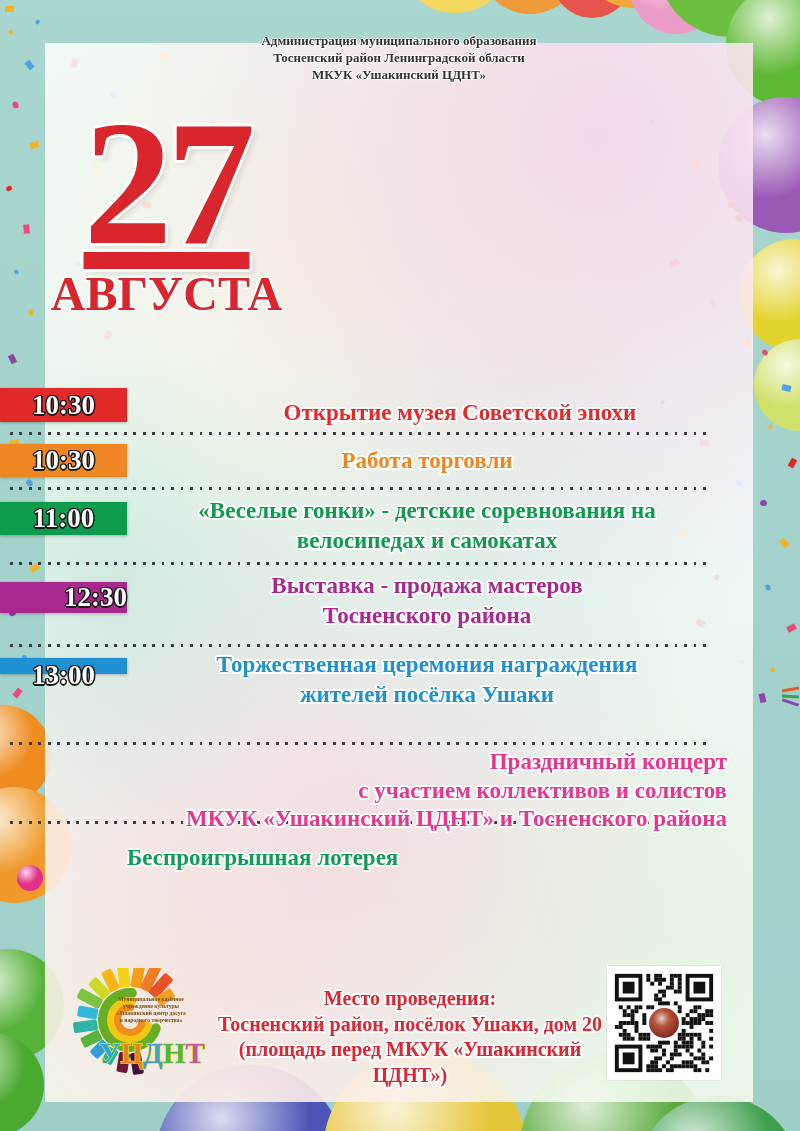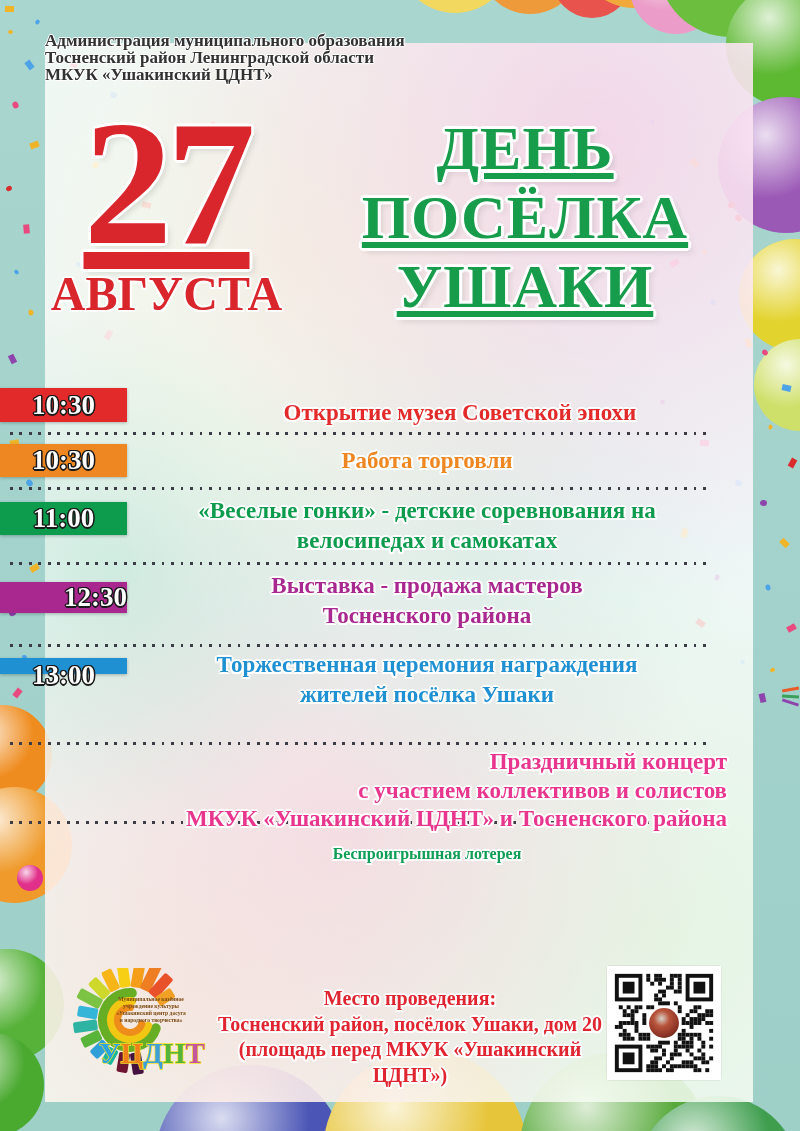--- a/index.html
+++ b/index.html
@@ -28,38 +28,38 @@
   .abs{position:absolute;}
   [data-bind-lines]{white-space:pre-line;}
   
   .ow{text-shadow:2px 0 0 #fff,-2px 0 0 #fff,0 2px 0 #fff,0 -2px 0 #fff,
       1.5px 1.5px 0 #fff,-1.5px 1.5px 0 #fff,1.5px -1.5px 0 #fff,-1.5px -1.5px 0 #fff;}
   .ow3{text-shadow:3px 0 0 #fff,-3px 0 0 #fff,0 3px 0 #fff,0 -3px 0 #fff,
       2px 2px 0 #fff,-2px 2px 0 #fff,2px -2px 0 #fff,-2px -2px 0 #fff,4px 4px 6px rgba(0,0,0,.12);text-decoration:underline;}
   .ob{text-shadow:1.5px 0 0 #1a1a1a,-1.5px 0 0 #1a1a1a,0 1.5px 0 #1a1a1a,0 -1.5px 0 #1a1a1a,
       1px 1px 0 #1a1a1a,-1px 1px 0 #1a1a1a,1px -1px 0 #1a1a1a,-1px -1px 0 #1a1a1a;}
   .org{
-    left:45px;top:32px;width:708px;text-align:left;
-    font-size:17px;line-height:17px;color:#323232;
+    left:45px;top:32px;width:708px;text-align:center;
+    font-size:13px;line-height:17px;color:#323232;
     text-shadow:1px 0 0 #fff,-1px 0 0 #fff,0 1px 0 #fff,0 -1px 0 #fff,1px 1px 2px rgba(255,255,255,.9);
   }
   .date{left:34px;top:104px;width:265px;text-align:center;color:#d9252c;}
   .day{font-size:178px;line-height:158px;letter-spacing:-6px;}
   .month{font-size:48px;line-height:52px;margin-top:6px;}
   .title{left:330px;top:114px;width:390px;text-align:center;color:#169c4a;
          font-size:62px;line-height:69px;letter-spacing:1px;}
   .timebadge{
     position:absolute;left:0;width:127px;text-align:center;color:#fff;
     font-size:27px;box-shadow:0 1px 3px rgba(0,0,0,.25);
   }
   .evt{position:absolute;left:127px;width:600px;text-align:center;font-size:23px;}
   .sep{position:absolute;left:10px;width:700px;height:3px;
        background:repeating-linear-gradient(90deg,#3c3c46 0 2.5px,transparent 2.5px 9.5px);}
   .concert{left:127px;top:748px;width:600px;text-align:right;font-size:23px;line-height:28.5px;}
-  .lottery{left:127px;top:845px;width:600px;text-align:center;font-size:16px;}
+  .lottery{left:127px;top:845px;width:600px;font-size:23px;}
   .venue{left:210px;top:986px;width:400px;text-align:center;font-size:20px;line-height:25.5px;}
   .logo{left:52px;top:968px;width:156px;height:126px;}
   .qr{left:607px;top:966px;width:114px;height:114px;background:#fff;border-radius:3px;
       box-shadow:0 0 0 1px rgba(0,0,0,.05);}
   .qr svg{display:block;width:114px;height:114px;}
 </style>
 </head>
 <body>
 
 <div class="poster">
@@ -185,23 +185,20 @@
 
   <div class="abs org" data-bind-lines="poster.org_lines">Администрация муниципального образования
 Тосненский район Ленинградской области
 МКУК «Ушакинский ЦДНТ»</div>
 
   <div class="abs date">
     <div class="day ow3" data-bind="poster.date.day">27</div>
     <div class="month ow" data-bind="poster.date.month">АВГУСТА</div>
   </div>
 
-  <div class="abs title ow3" data-bind-lines="poster.title_lines">ДЕНЬ
-ПОСЁЛКА
-УШАКИ</div>
 
   <div class="timebadge ob" style="top: 388px; height: 34px; line-height: 34px; background: rgb(226, 42, 43);" data-bind="poster.schedule.0.time">10:30</div>
   <div class="evt ow" style="top: 396px; line-height: 34px; color: rgb(226, 42, 43); padding-left: 33px;" data-bind-lines="poster.schedule.0.lines">Открытие музея Советской эпохи</div>
 
   <div class="sep" style="top:432px;"></div>
 
   <div class="timebadge ob" style="top: 444px; height: 33px; line-height: 33px; background: rgb(238, 135, 34);" data-bind="poster.schedule.1.time">10:30</div>
   <div class="evt ow" style="top: 444px; line-height: 33px; color: rgb(238, 135, 34);" data-bind-lines="poster.schedule.1.lines">Работа торговли</div>
 
   <div class="sep" style="top:487px;"></div>

